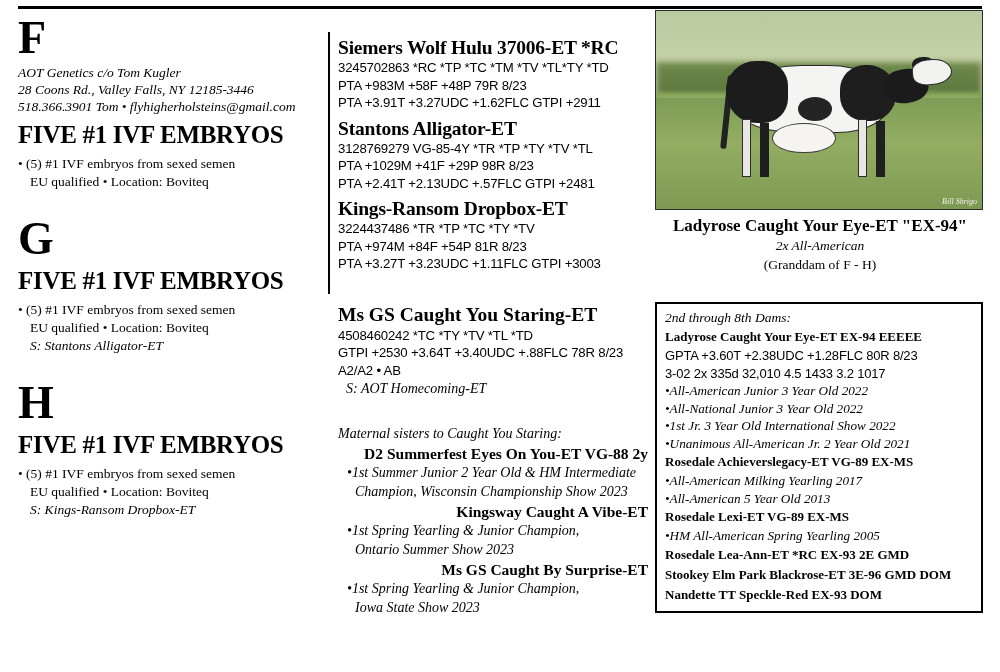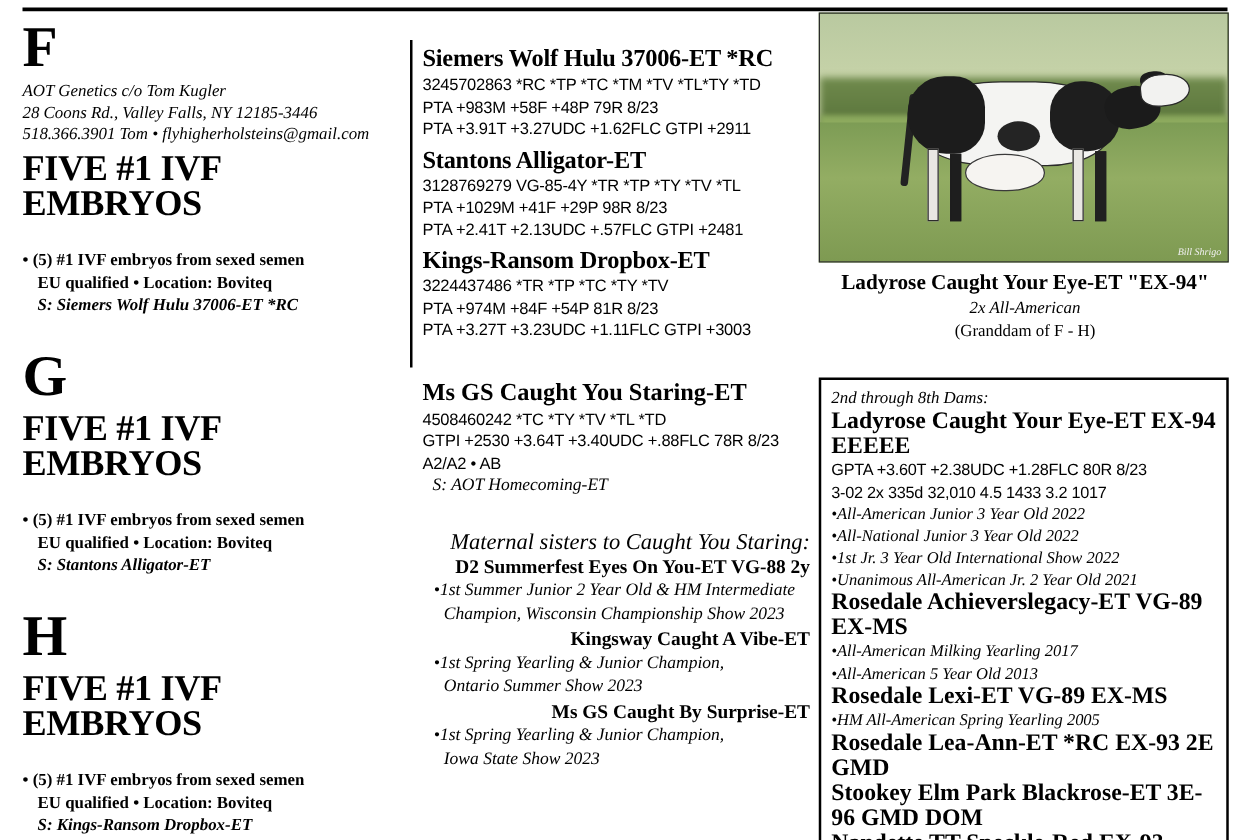--- a/index.html
+++ b/index.html
@@ -36,26 +36,26 @@
   .consignor {
     font-family: "Liberation Serif", serif;
     font-style: italic;
     font-size: 13.5px;
     line-height: 17px;
     margin-top: 4px;
   }
   .lot-title {
     font-family: "Liberation Serif", serif;
     font-weight: bold;
-    font-size: 29px;
+    font-size: 25px;
     line-height: 28px;
     margin-top: 6px;
     letter-spacing: -0.3px;
   }
-  .bullets { margin-top: 22px; font-weight: bold; }
+  .bullets { margin-top: 6px; }
   .bullet-line {
     font-family: "Liberation Serif", serif;
     font-size: 13.5px;
     line-height: 18px;
   }
   .bullet-line.indent { padding-left: 12px; }
   .bullet-line.ital { font-style: italic; }
   .lot-G { margin-top: 26px; }
   .lot-H { margin-top: 26px; }
 
@@ -93,24 +93,23 @@
   .sire-of {
     font-family: "Liberation Serif", serif;
     font-style: italic;
     font-size: 14px;
     line-height: 19px;
     padding-left: 8px;
   }
   .mat-head {
     font-family: "Liberation Serif", serif;
     font-style: italic;
-    font-size: 18px;
+    font-size: 14px;
     line-height: 19px;
     margin-top: 26px;
-    text-align: right;
   }
   .sister-name {
     font-family: "Liberation Serif", serif;
     font-weight: bold;
     font-size: 15.5px;
     line-height: 21px;
     text-align: right;
   }
   .sister-note {
     font-family: "Liberation Serif", serif;
@@ -235,21 +234,21 @@
   }
   .ped-head {
     font-family: "Liberation Serif", serif;
     font-style: italic;
     font-size: 13.5px;
     line-height: 19px;
   }
   .ped-name {
     font-family: "Liberation Serif", serif;
     font-weight: bold;
-    font-size: 19px;
+    font-size: 13px;
     line-height: 20px;
   }
   .ped-data {
     font-family: "Liberation Sans", sans-serif;
     font-size: 13px;
     line-height: 17.5px;
     letter-spacing: -0.2px;
   }
   .ped-award {
     font-family: "Liberation Serif", serif;
@@ -272,21 +271,20 @@
       <div class="lot-letter">F</div>
       <div class="consignor">
         <div>AOT Genetics  c/o Tom Kugler</div>
         <div>28 Coons Rd., Valley Falls, NY  12185-3446</div>
         <div>518.366.3901 Tom • flyhigherholsteins@gmail.com</div>
       </div>
       <div class="lot-title">FIVE #1 IVF EMBRYOS</div>
       <div class="bullets">
         <div class="bullet-line">• (5) #1 IVF embryos from sexed semen</div>
         <div class="bullet-line indent">EU qualified • Location: Boviteq</div>
-        <div class="bullet-line indent ital">S:  Siemers Wolf Hulu 37006-ET *RC</div>
       </div>
     </div>
 
     <div class="lot-block lot-G">
       <div class="lot-letter">G</div>
       <div class="lot-title">FIVE #1 IVF EMBRYOS</div>
       <div class="bullets">
         <div class="bullet-line">• (5) #1 IVF embryos from sexed semen</div>
         <div class="bullet-line indent">EU qualified • Location: Boviteq</div>
         <div class="bullet-line indent ital">S:  Stantons Alligator-ET</div>

